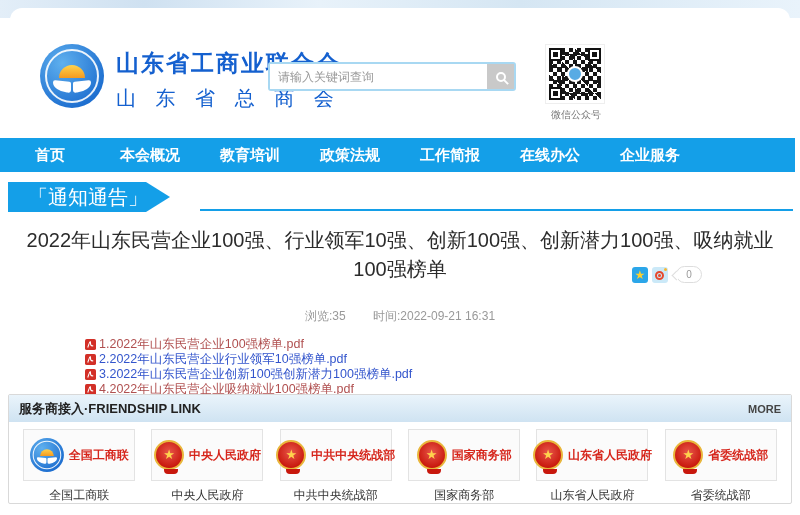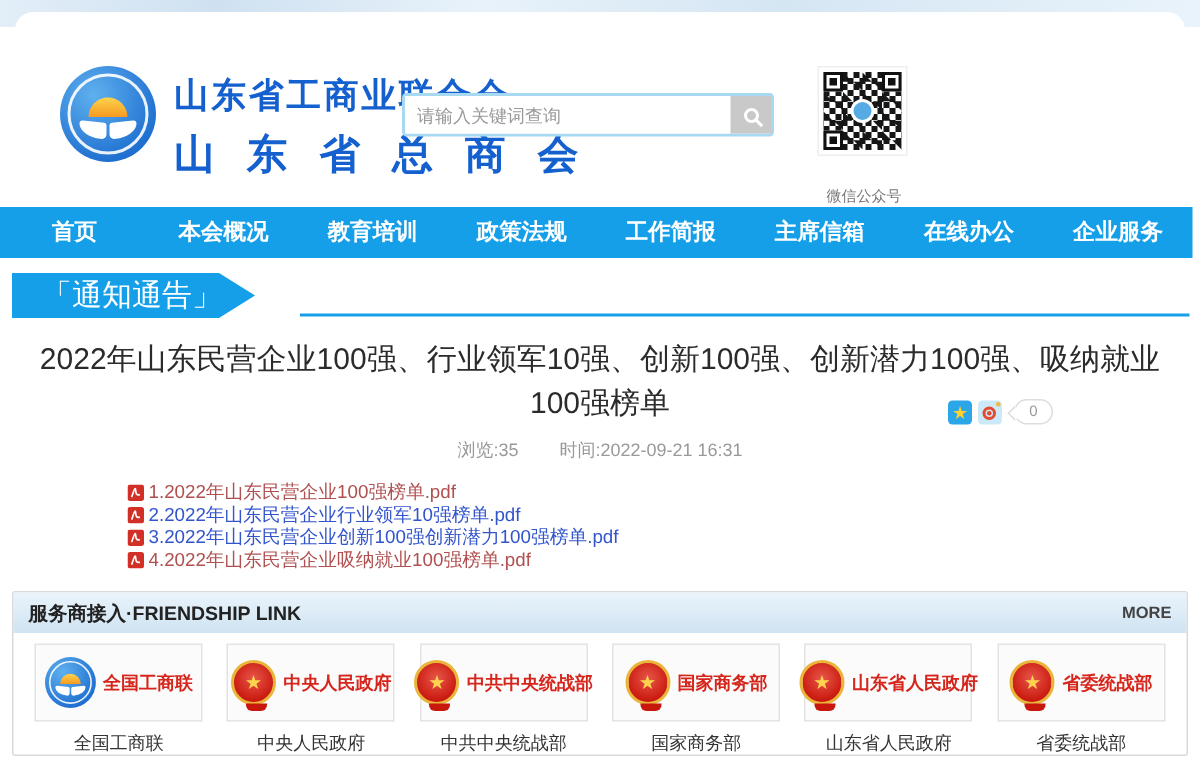--- a/index.html
+++ b/index.html
@@ -21,21 +21,21 @@
   .logo::before { content:""; position:absolute; inset:5px; border:2px solid rgba(255,255,255,.9); border-radius:50%; }
   .logo .sun { position:absolute; left:19px; top:21px; width:26px; height:13px;
     background:linear-gradient(#ffd34d,#f59a1f); border-radius:13px 13px 0 0; }
   .logo .book { position:absolute; left:13px; top:37px; width:38px; height:13px; }
   .logo .book::before, .logo .book::after { content:""; position:absolute; top:0; width:18px; height:11px; background:#fff; }
   .logo .book::before { left:0; border-radius:3px 2px 4px 95%; transform:skewY(6deg); }
   .logo .book::after  { right:0; border-radius:2px 3px 95% 4px; transform:skewY(-6deg); }
 
   .org-names { position:absolute; left:106px; top:40px; color:#1460cf; white-space:nowrap; }
   .org-line1 { font-size:23px; font-weight:bold; letter-spacing:2px; }
-  .org-line2 { font-size:27px; font-weight:bold; letter-spacing:7px; margin-top:6px; }
+  .org-line2 { font-size:20px; font-weight:normal; letter-spacing:7px; margin-top:6px; }
 
   .search-box { position:absolute; left:258px; top:54px; width:248px; height:29px;
     display:flex; border:2px solid #a8d8f2; border-radius:3px; background:#fff; }
   .search-input { flex:1; border:none; outline:none; padding:0 8px; font-size:12px; color:#333; }
   .search-input::placeholder { color:#999; }
   .search-btn { width:27px; background:#c9c9c9; border:none; cursor:pointer;
     display:flex; align-items:center; justify-content:center; }
   .mag { width:10px; height:10px; border:2px solid #fff; border-radius:50%; position:relative; }
   .mag::after { content:""; position:absolute; width:2px; height:6px; background:#fff;
     transform:rotate(-45deg); right:-3px; bottom:-5px; }
@@ -45,21 +45,21 @@
   .qr .pat { position:absolute; inset:3px;
     background-image:
       repeating-conic-gradient(#161616 0% 25%, transparent 0% 50%),
       repeating-conic-gradient(transparent 0% 25%, #161616 0% 37%, transparent 0% 50%);
     background-size:8px 8px, 13px 13px; }
   .qr .f { position:absolute; width:13px; height:13px; border:2px solid #111; background:#fff; }
   .qr .f::after { content:""; position:absolute; inset:2px; background:#111; }
   .qr .f.tl { left:3px; top:3px; } .qr .f.tr { right:3px; top:3px; } .qr .f.bl { left:3px; bottom:3px; }
   .qr .dot { position:absolute; left:50%; top:50%; transform:translate(-50%,-50%);
     width:16px; height:16px; border-radius:50%; background:#57abe4; border:2px solid #fff; }
-  .qr-label { margin-top:20px; font-size:10px; color:#777; }
+  .qr-label { margin-top:4px; font-size:10px; color:#777; }
 
   
   .nav { position:absolute; left:0; top:138px; width:795px; height:34px;
     background:#149fe8; display:flex; }
   .nav-item { width:100px; height:18px; line-height:34px; text-align:center;
     color:#fff; font-size:15px; font-weight:bold; cursor:pointer; }
 
   
   .article { position:absolute; left:0; top:172px; width:800px; }
   .banner-row { position:relative; margin-top:10px; height:30px; }
@@ -79,21 +79,21 @@
   .icon-weibo .eye::after { content:""; position:absolute; left:1px; top:1px; width:3px; height:3px;
     border-radius:50%; background:#e6492d; }
   .icon-weibo .spark { position:absolute; right:1px; top:1px; width:3px; height:3px;
     border-radius:50%; background:#f6b733; }
   .comment-bubble { position:relative; min-width:26px; height:17px; margin-left:4px;
     border:1px solid #ddd; border-radius:9px; background:#fff; color:#999;
     font-size:10px; line-height:15px; text-align:center; padding:0 7px; cursor:pointer; }
   .comment-bubble::before { content:""; position:absolute; left:-4px; top:5px; width:6px; height:6px;
     background:#fff; border-left:1px solid #ddd; border-bottom:1px solid #ddd; transform:rotate(45deg); }
 
-  .meta-row { margin-top:8px; text-align:center; font-size:12px; color:#999; }
+  .meta-row { margin-top:24px; text-align:center; font-size:12px; color:#999; }
   .meta-row span { margin:0 12px; }
 
   .attach-list { margin:12px 0 0 85px; }
   .attach-item { display:flex; align-items:center; gap:3px; height:15px; font-size:12.5px; }
   .attach-link { color:#3355cc; text-decoration:none; cursor:pointer; }
   .attach-link.visited { color:#b05050; }
   .pdf-ico { flex:0 0 auto; display:inline-flex; }
 
   
   .friend-box { position:absolute; left:8px; top:394px; width:784px; height:110px;
@@ -153,21 +153,20 @@
       <div class="qr-label">微信公众号</div>
     </div>
   </div>
 
   <div class="nav">
     <div class="nav-item">首页</div>
     <div class="nav-item">本会概况</div>
     <div class="nav-item">教育培训</div>
     <div class="nav-item">政策法规</div>
     <div class="nav-item">工作简报</div>
-    <div class="nav-item">主席信箱</div>
     <div class="nav-item">在线办公</div>
     <div class="nav-item">企业服务</div>
   </div>
 
   <div class="article">
     <div class="banner-row">
       <div class="banner">「通知通告」</div>
       <div class="banner-line"></div>
     </div>
 

